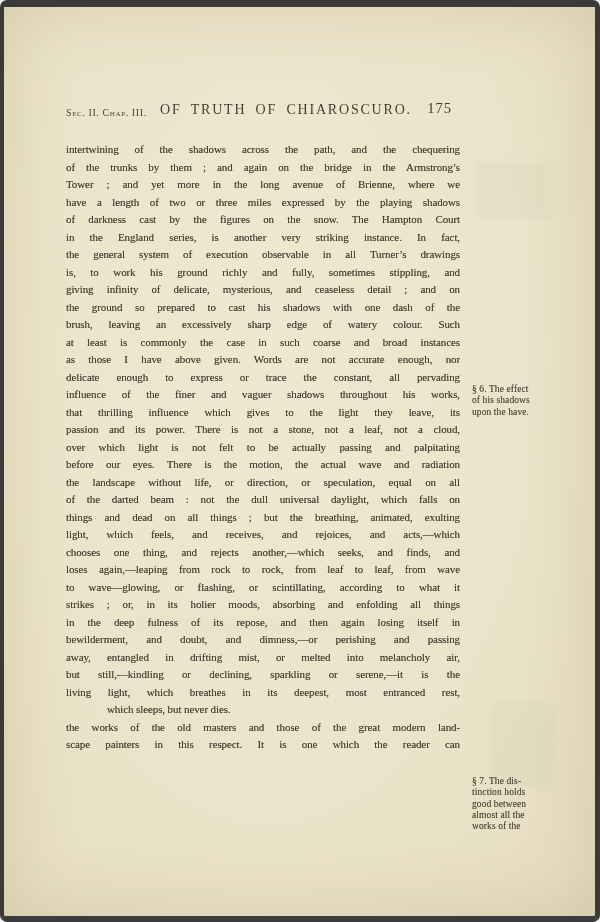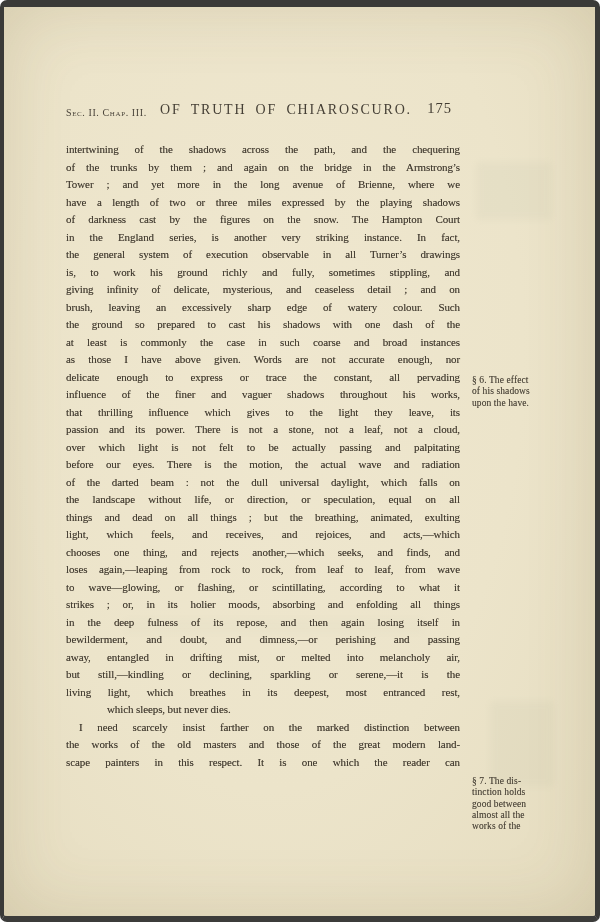--- a/index.html
+++ b/index.html
@@ -50,21 +50,21 @@
   .line.noj { text-align-last: left; margin-left: 41px; }
   .para.indent .line.first { text-indent: 13px; }
 
   
   .note {
     position: absolute; left: 468px; width: 82px;
     font-size: 9.5px; line-height: 11.3px; letter-spacing: 0.1px;
     color: #4a443a;
     text-shadow: 0 0 0.4px rgba(80, 70, 52, 0.5);
   }
-  .note-1 { top: 368px; }
+  .note-1 { top: 377px; }
   .note-2 { top: 737px; margin-top: 32px; }
 
   
   .bleed {
     position: absolute; border-radius: 4px;
     background: #9aa28c; opacity: 0.07; filter: blur(3px);
   }
   .bleed-a { left: 472px; top: 155px; width: 76px; height: 58px; }
   .bleed-b { left: 486px; top: 694px; width: 64px; height: 86px; }
   .bleed-c { left: 120px; top: 612px; width: 300px; height: 14px; opacity: 0.035; }
@@ -89,47 +89,46 @@
         <div class="para">
           <div class="line first">intertwining of the shadows across the path, and the chequering</div>
           <div class="line">of the trunks by them ; and again on the bridge in the Armstrong’s</div>
           <div class="line">Tower ; and yet more in the long avenue of Brienne, where we</div>
           <div class="line">have a length of two or three miles expressed by the playing shadows</div>
           <div class="line">of darkness cast by the figures on the snow.  The Hampton Court</div>
           <div class="line">in the England series, is another very striking instance.  In fact,</div>
           <div class="line">the general system of execution observable in all Turner’s drawings</div>
           <div class="line">is, to work his ground richly and fully, sometimes stippling, and</div>
           <div class="line">giving infinity of delicate, mysterious, and ceaseless detail ; and on</div>
+          <div class="line">the ground so prepared to cast his shadows with one dash of the</div>
           <div class="line">brush, leaving an excessively sharp edge of watery colour.  Such</div>
-          <div class="line">the ground so prepared to cast his shadows with one dash of the</div>
           <div class="line">at least is commonly the case in such coarse and broad instances</div>
           <div class="line">as those I have above given.  Words are not accurate enough, nor</div>
           <div class="line">delicate enough to express or trace the constant, all pervading</div>
           <div class="line">influence of the finer and vaguer shadows throughout his works,</div>
           <div class="line">that thrilling influence which gives to the light they leave, its</div>
           <div class="line">passion and its power.  There is not a stone, not a leaf, not a cloud,</div>
           <div class="line">over which light is not felt to be actually passing and palpitating</div>
           <div class="line">before our eyes.  There is the motion, the actual wave and radiation</div>
+          <div class="line">the landscape without life, or direction, or speculation, equal on all</div>
           <div class="line">of the darted beam : not the dull universal daylight, which falls on</div>
-          <div class="line">the landscape without life, or direction, or speculation, equal on all</div>
           <div class="line">things and dead on all things ; but the breathing, animated, exulting</div>
           <div class="line">light, which feels, and receives, and rejoices, and acts,—which</div>
           <div class="line">chooses one thing, and rejects another,—which seeks, and finds, and</div>
           <div class="line">loses again,—leaping from rock to rock, from leaf to leaf, from wave</div>
           <div class="line">to wave—glowing, or flashing, or scintillating, according to what it</div>
           <div class="line">strikes ; or, in its holier moods, absorbing and enfolding all things</div>
           <div class="line">in the deep fulness of its repose, and then again losing itself in</div>
           <div class="line">bewilderment, and doubt, and dimness,—or perishing and passing</div>
           <div class="line">away, entangled in drifting mist, or melted into melancholy air,</div>
           <div class="line">but still,—kindling or declining, sparkling or serene,—it is the</div>
           <div class="line">living light, which breathes in its deepest, most entranced rest,</div>
           <div class="line noj">which sleeps, but never dies.</div>
         </div>
         <div class="para indent">
-          <div class="line first">I need scarcely insist farther on the marked distinction between</div>
           <div class="line">the works of the old masters and those of the great modern land-</div>
           <div class="line">scape painters in this respect.  It is one which the reader can</div>
         </div>
       </div>
 
     <div class="note note-1">
         <div>§ 6. The effect</div>
         <div>of his shadows</div>
         <div>upon the have.</div>
       </div>

